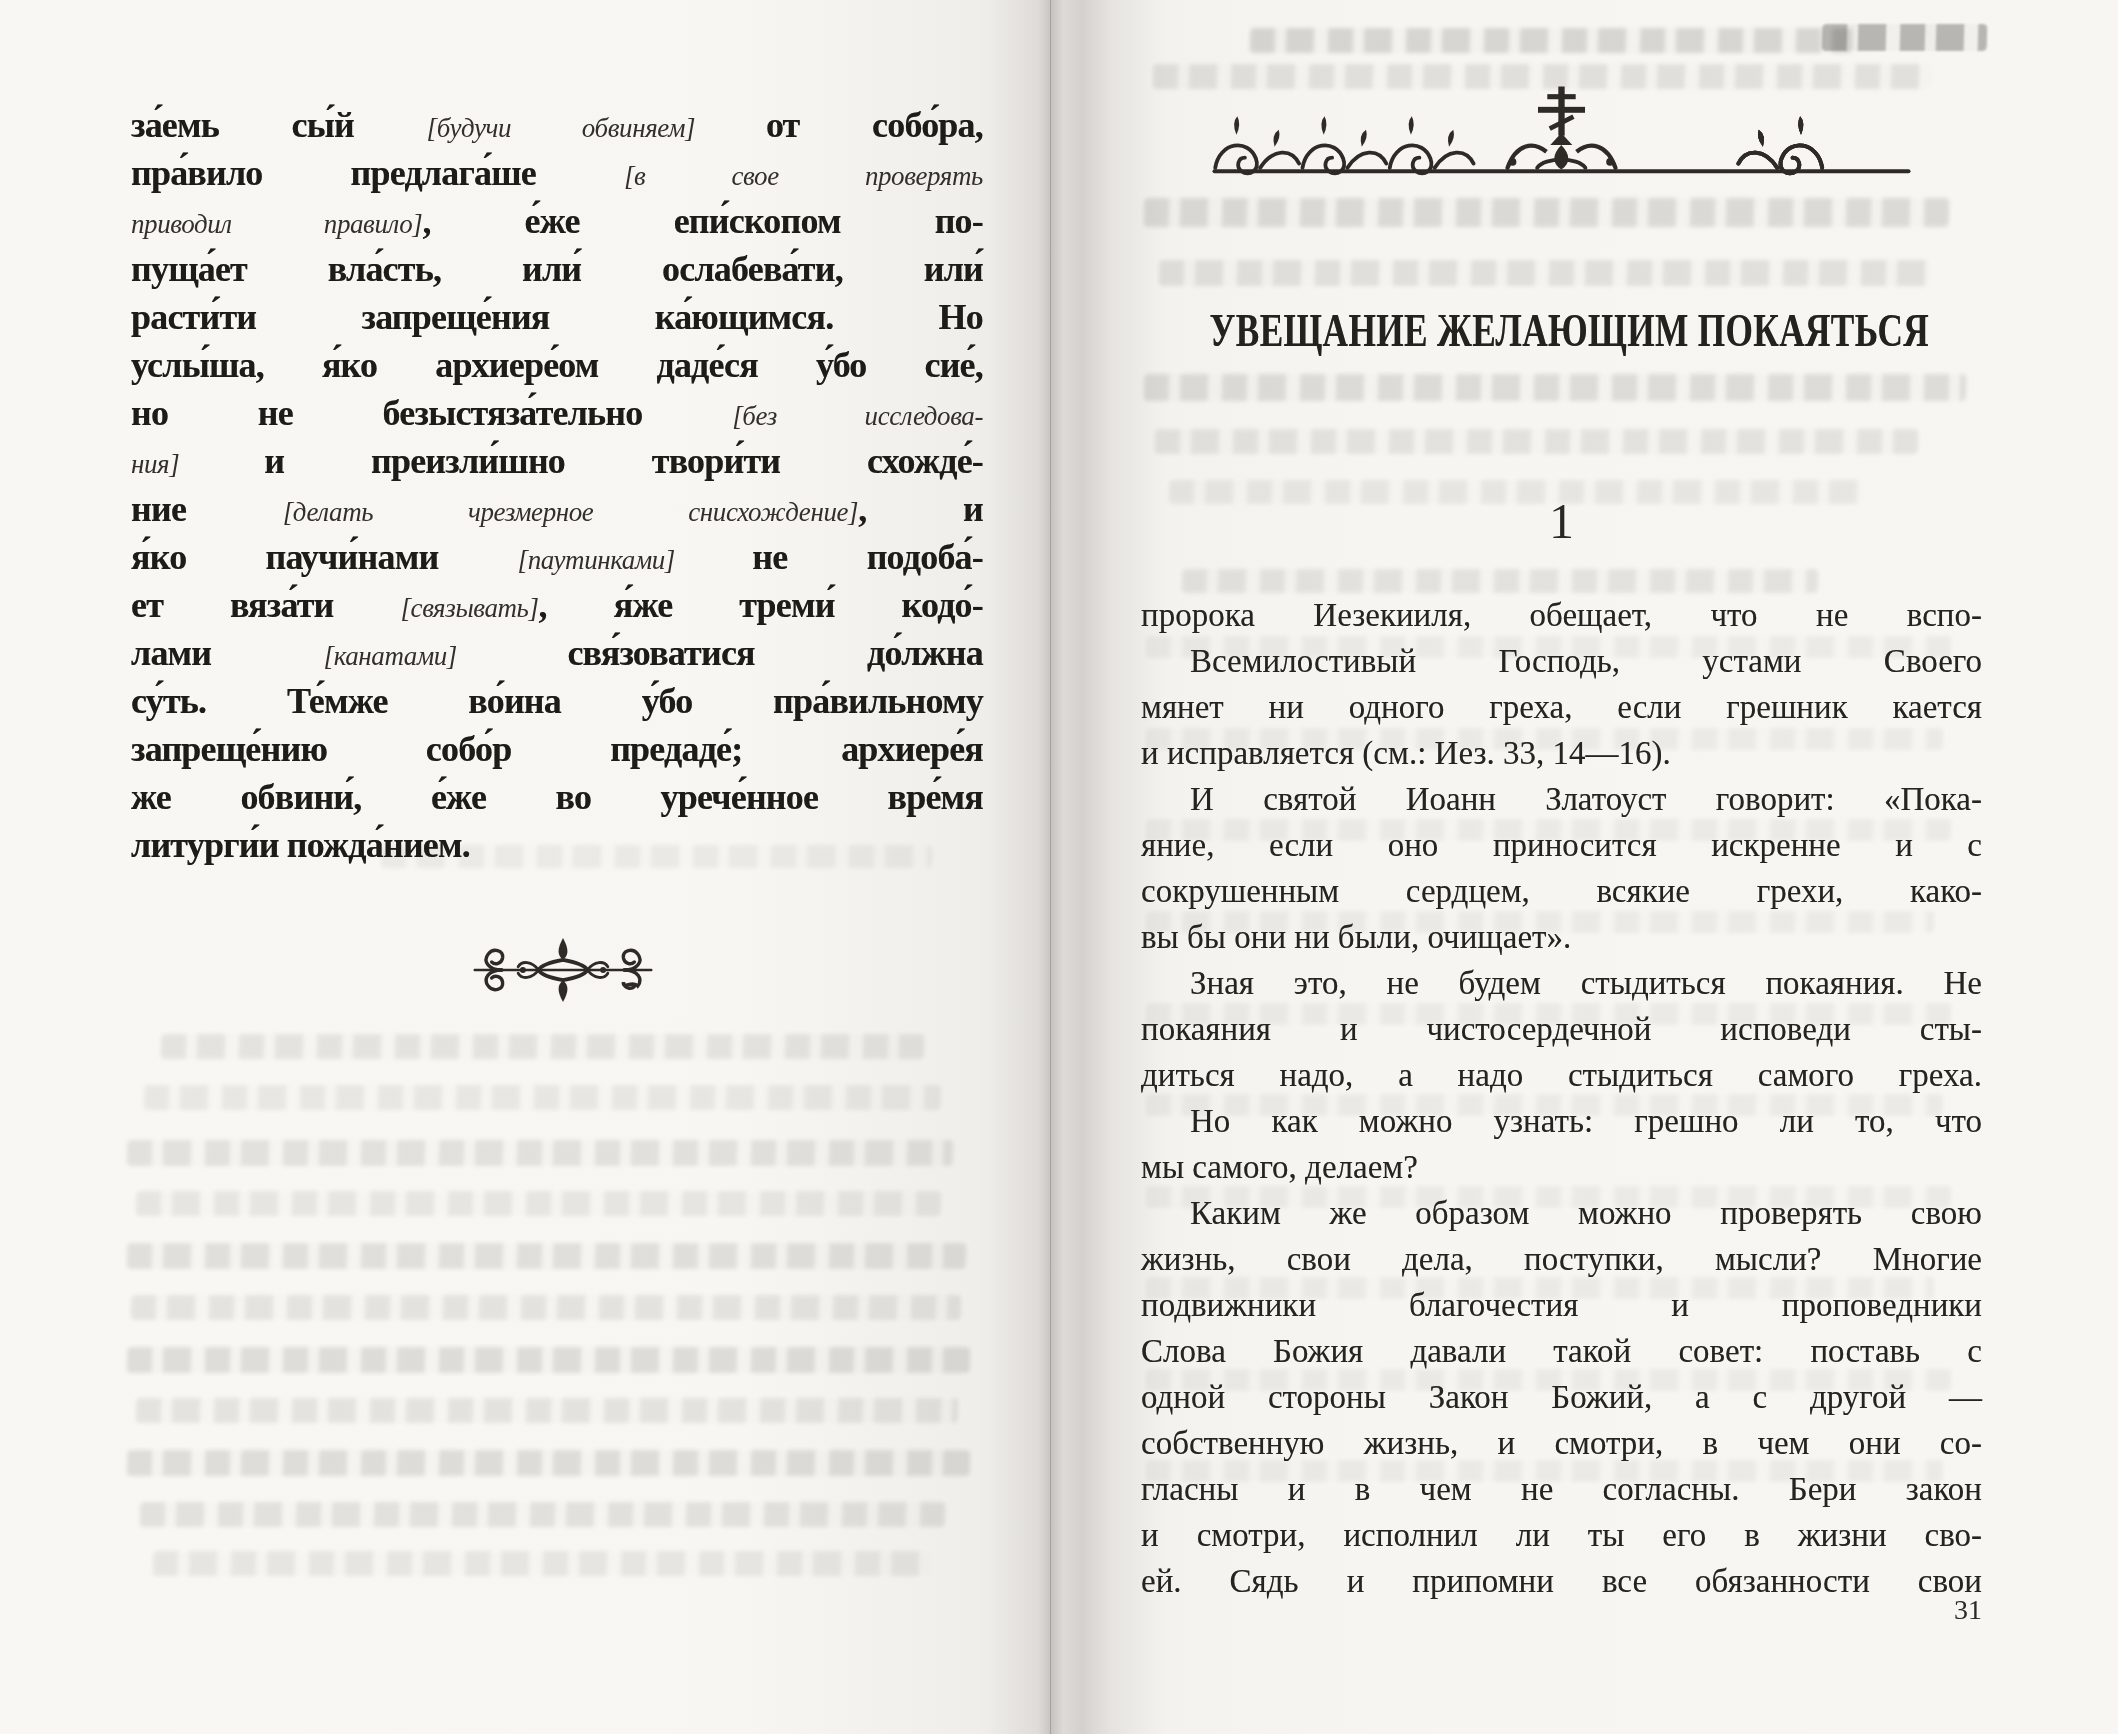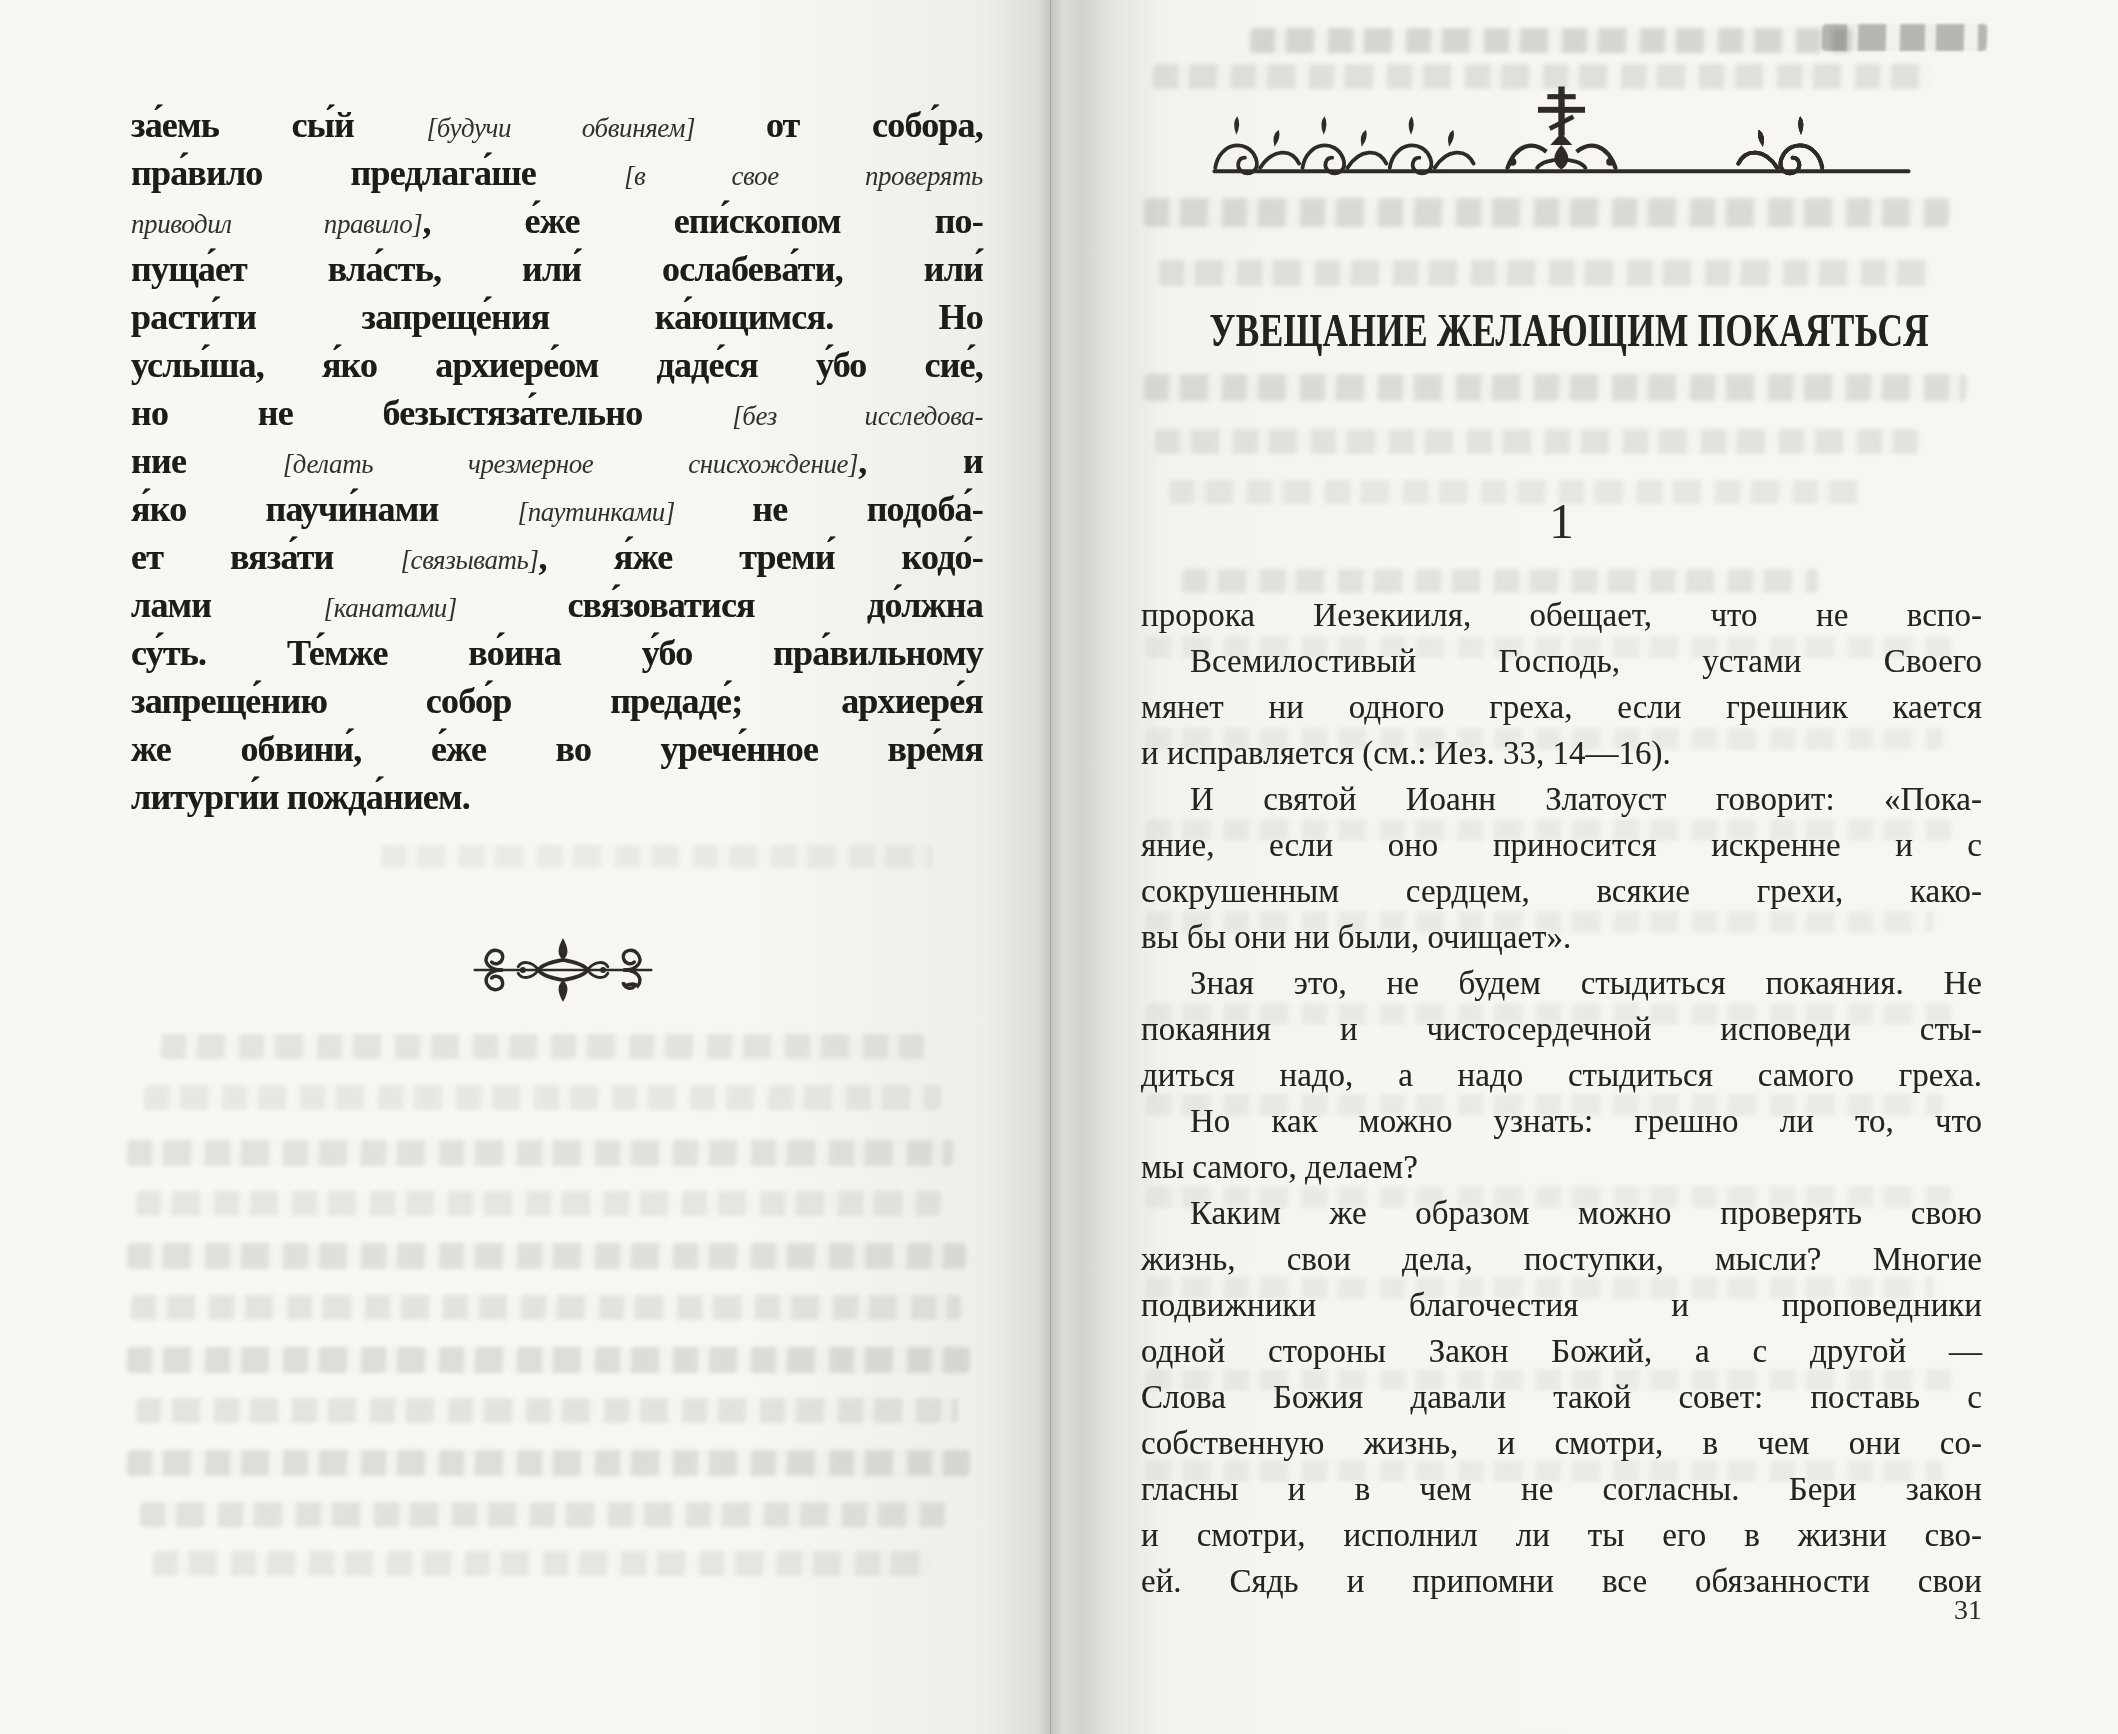--- a/index.html
+++ b/index.html
@@ -59,20 +59,21 @@
   <div class="gutter-line"></div>
 
   <div class="slavblock" id="left-lines">
       <div class="lline just"><span class="slav">за́емь сы́й </span><span class="gloss">[будучи обвиняем] </span><span class="slav">от собо́ра,</span></div>
       <div class="lline just"><span class="slav">пра́вило предлага́ше </span><span class="gloss">[в свое проверять</span></div>
       <div class="lline just"><span class="gloss">приводил правило]</span><span class="slav">, е́же епи́скопом по-</span></div>
       <div class="lline just"><span class="slav">пуща́ет вла́сть, или́ ослабева́ти, или́</span></div>
       <div class="lline just"><span class="slav">расти́ти запреще́ния ка́ющимся. Но</span></div>
       <div class="lline just"><span class="slav">услы́ша, я́ко архиере́ом даде́ся у́бо сие́,</span></div>
       <div class="lline just"><span class="slav">но не безыстяза́тельно </span><span class="gloss">[без исследова-</span></div>
+      <div class="lline just"><span class="gloss">ния] </span><span class="slav">и преизли́шно твори́ти схожде́-</span></div>
       <div class="lline just"><span class="slav">ние </span><span class="gloss">[делать чрезмерное снисхождение]</span><span class="slav">, и</span></div>
       <div class="lline just"><span class="slav">я́ко паучи́нами </span><span class="gloss">[паутинками] </span><span class="slav">не подоба́-</span></div>
       <div class="lline just"><span class="slav">ет вяза́ти </span><span class="gloss">[связывать]</span><span class="slav">, я́же треми́ кодо́-</span></div>
       <div class="lline just"><span class="slav">лами </span><span class="gloss">[канатами] </span><span class="slav">свя́зоватися до́лжна</span></div>
       <div class="lline just"><span class="slav">су́ть. Те́мже во́ина у́бо пра́вильному</span></div>
       <div class="lline just"><span class="slav">запреще́нию собо́р предаде́; архиере́я</span></div>
       <div class="lline just"><span class="slav">же обвини́, е́же во урече́нное вре́мя</span></div>
       <div class="lline"><span class="slav">литурги́и пожда́нием.</span></div>
     </div>
 
@@ -135,22 +136,22 @@
       <div class="rline just">сокрушенным сердцем, всякие грехи, како-</div>
       <div class="rline">вы бы они ни были, очищает».</div>
       <div class="rline just ind">Зная это, не будем стыдиться покаяния. Не</div>
       <div class="rline just">покаяния и чистосердечной исповеди сты-</div>
       <div class="rline just">диться надо, а надо стыдиться самого греха.</div>
       <div class="rline just ind">Но как можно узнать: грешно ли то, что</div>
       <div class="rline">мы самого, делаем?</div>
       <div class="rline just ind">Каким же образом можно проверять свою</div>
       <div class="rline just">жизнь, свои дела, поступки, мысли? Многие</div>
       <div class="rline just">подвижники благочестия и проповедники</div>
+      <div class="rline just">Слова Божия давали такой совет: поставь с</div>
       <div class="rline just">одной стороны Закон Божий, а с другой —</div>
-      <div class="rline just">Слова Божия давали такой совет: поставь с</div>
       <div class="rline just">собственную жизнь, и смотри, в чем они со-</div>
       <div class="rline just">гласны и в чем не согласны. Бери закон</div>
       <div class="rline just">и смотри, исполнил ли ты его в жизни сво-</div>
       <div class="rline just">ей. Сядь и припомни все обязанности свои</div>
     </div>
   <div class="pagenum">31</div>
 <div class="ghost" style="left: 1250px; top: 28px; width: 602px; height: 24.6px; opacity: 0.15;"></div>
     <div class="ghost sharp" style="left: 1822px; top: 24px; width: 165px; height: 27px; opacity: 0.3;"></div>
     <div class="ghost" style="left: 1153px; top: 64px; width: 780px; height: 25.4px; opacity: 0.1;"></div>
     <div class="ghost" style="left: 1144px; top: 198px; width: 805px; height: 29px; opacity: 0.13;"></div>

